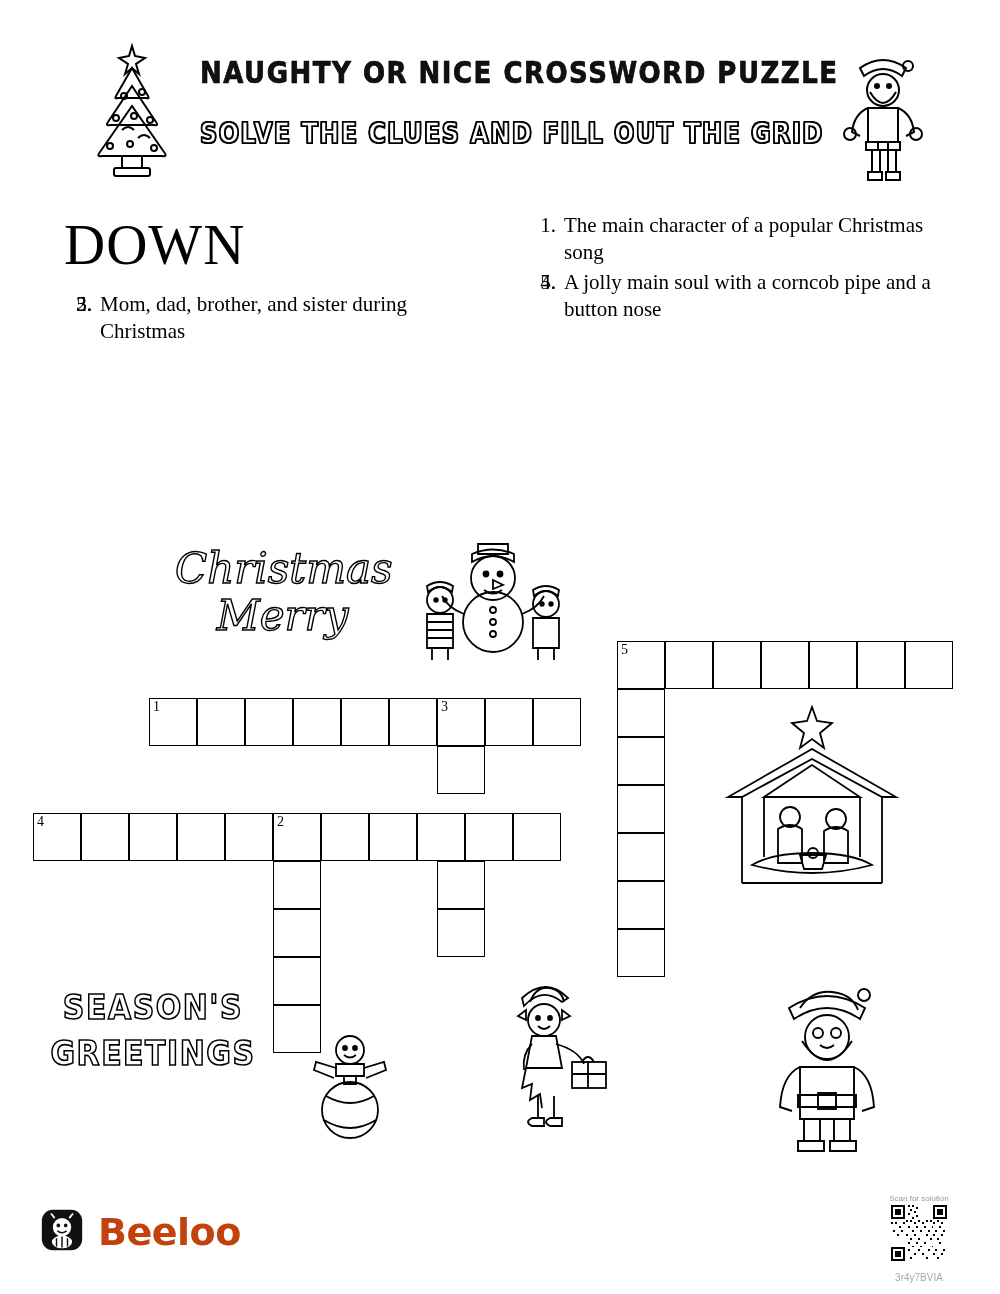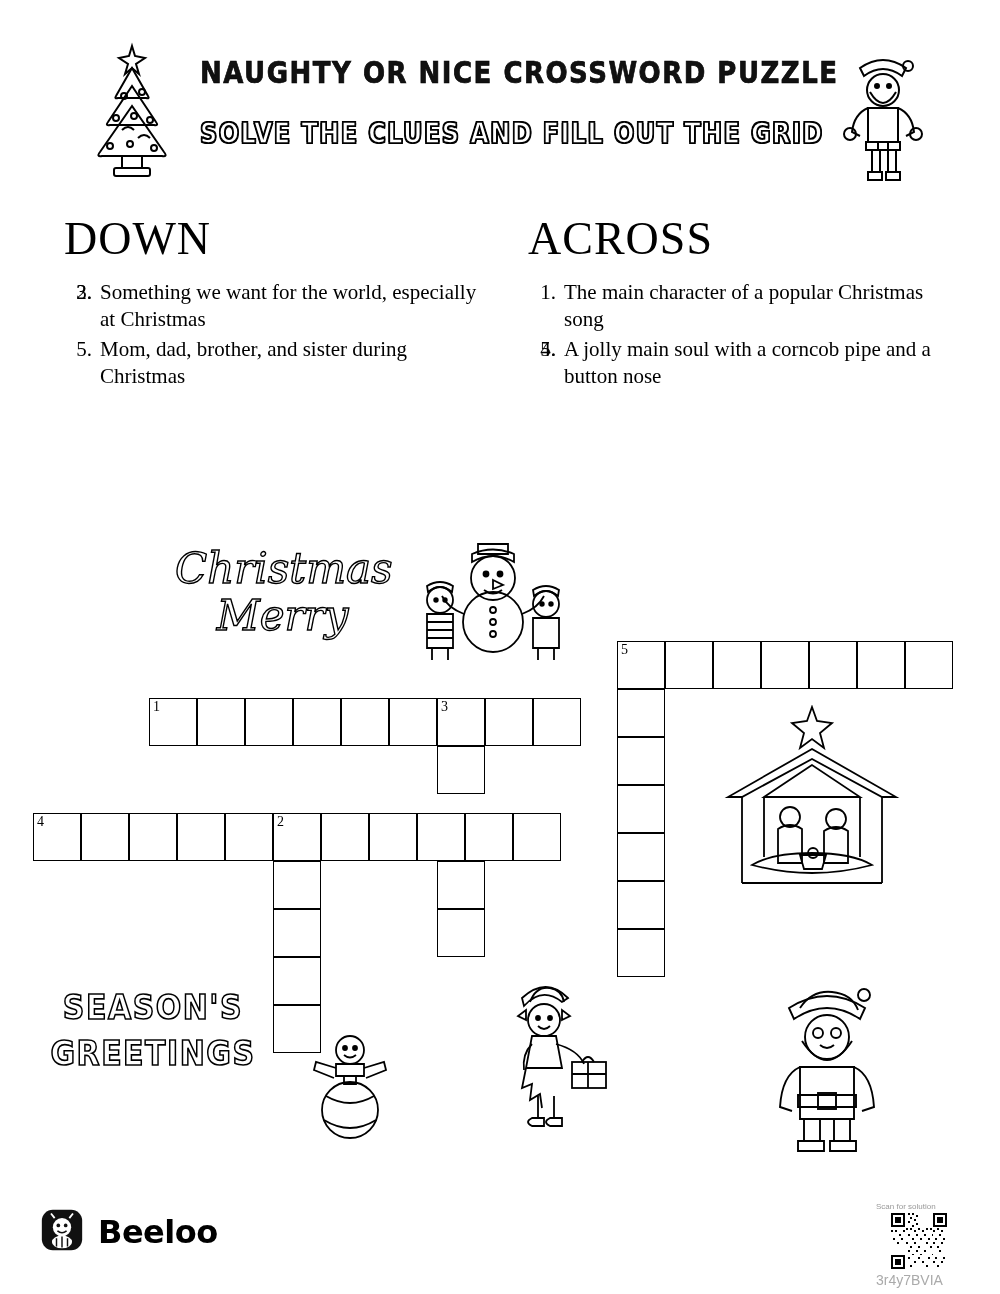--- a/index.html
+++ b/index.html
@@ -45,21 +45,21 @@
     white-space:nowrap;
   }
 
   
   #clues { position:absolute; top:212px; left:0; width:1000px; height:290px; }
   .clue-col { position:absolute; top:0; }
   #col-down { left:64px; width:420px; }
   #col-across { left:528px; width:420px; }
   .clue-heading {
     font-family:"Liberation Serif", serif;
-    font-size:46px;
+    font-size:57px;
     letter-spacing:1px;
     margin:0 0 14px 0;
     color:#000;
   }
   ol.clue-list { list-style:none; margin:0; padding:0; }
   ol.clue-list li {
     font-size:21px;
     line-height:1.30;
     color:#000;
     padding-left:36px;
@@ -107,31 +107,31 @@
     -webkit-text-stroke:1.5px #000;
     transform:scaleY(1.12);
     transform-origin:left top;
   }
 
   
   #footer { position:absolute; left:0; top:1180px; width:1000px; height:114px; }
   #beeloo-logo { position:absolute; left:40px; top:28px; display:flex; align-items:center; gap:14px; }
   #beeloo-wordmark {
     font-family:"DejaVu Sans", sans-serif;
-    font-weight:bold; font-size:32px; color:#000000; letter-spacing:-0.5px;
+    font-weight:bold; font-size:38px; color:#c2410c; letter-spacing:-0.5px;
   }
   #copyright {
     position:absolute; left:0; top:72px; width:1000px; text-align:center;
     font-family:"Liberation Sans", sans-serif;
     font-size:13px; color:#777;
   }
-  #qr-block { position:absolute; right:38px; top:22px; width:86px; }
+  #qr-block { position:absolute; right:38px; top:14px; width:86px; text-align:center; }
   #qr-caption { font-family:"Liberation Sans", sans-serif; font-size:8px; color:#999; margin-bottom:2px; }
   #qr-code { width:56px; height:56px; margin:0 auto; }
-  #qr-id { font-family:"Liberation Sans", sans-serif; font-size:14px; color:#aaa; margin-top:3px; }
+  #qr-id { font-family:"Liberation Sans", sans-serif; font-size:10px; color:#aaa; margin-top:11px; }
 </style>
 </head>
 <body>
 
 <div id="header">
 
   <div id="tree-art" class="art">
     <svg viewBox="0 0 120 150" width="120" height="150" fill="none" stroke="#000" stroke-width="2">
       <path d="M60 6 L63 16 L73 18 L64 24 L67 34 L60 28 L53 34 L56 24 L47 18 L57 16 Z"></path>
       <path d="M60 28 L44 56 Q42 59 46 58 L74 58 Q78 59 76 56 Z"></path>
@@ -183,31 +183,29 @@
 <div id="clues">
 
   <div class="clue-col" id="col-down">
     <div class="clue-heading">DOWN</div>
     <ol class="clue-list">
       <li>
         <span class="num">2.</span>
       </li>
       <li>
         <span class="num">3.</span>
-        <span>Something we want for the world, especially at Christmas</span>
       </li>
       <li>
         <span class="num">5.</span>
         <span>Mom, dad, brother, and sister during Christmas</span>
       </li>
     </ol>
   </div>
 
   <div class="clue-col" id="col-across">
-    <div class="clue-heading">ACROSS</div>
     <ol class="clue-list">
       <li>
         <span class="num">1.</span>
         <span>The main character of a popular Christmas song</span>
       </li>
       <li>
         <span class="num">4.</span>
       </li>
       <li>
         <span class="num">5.</span>

